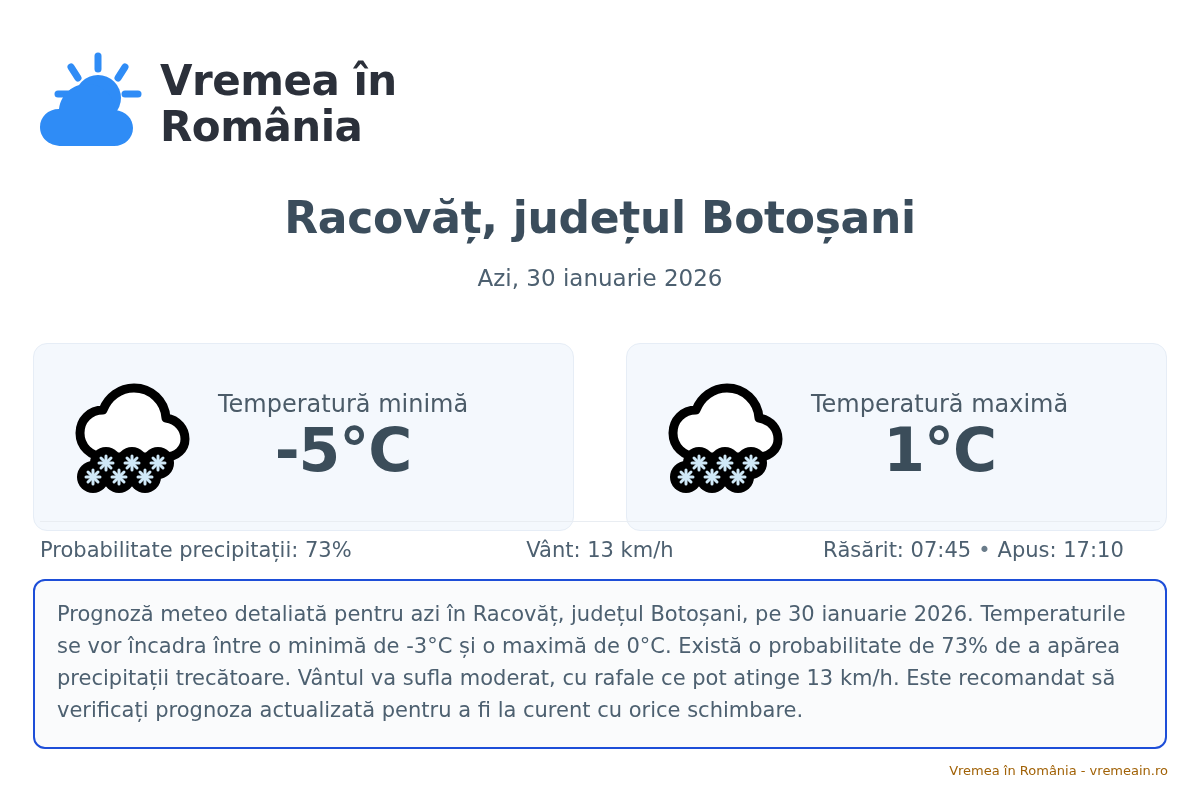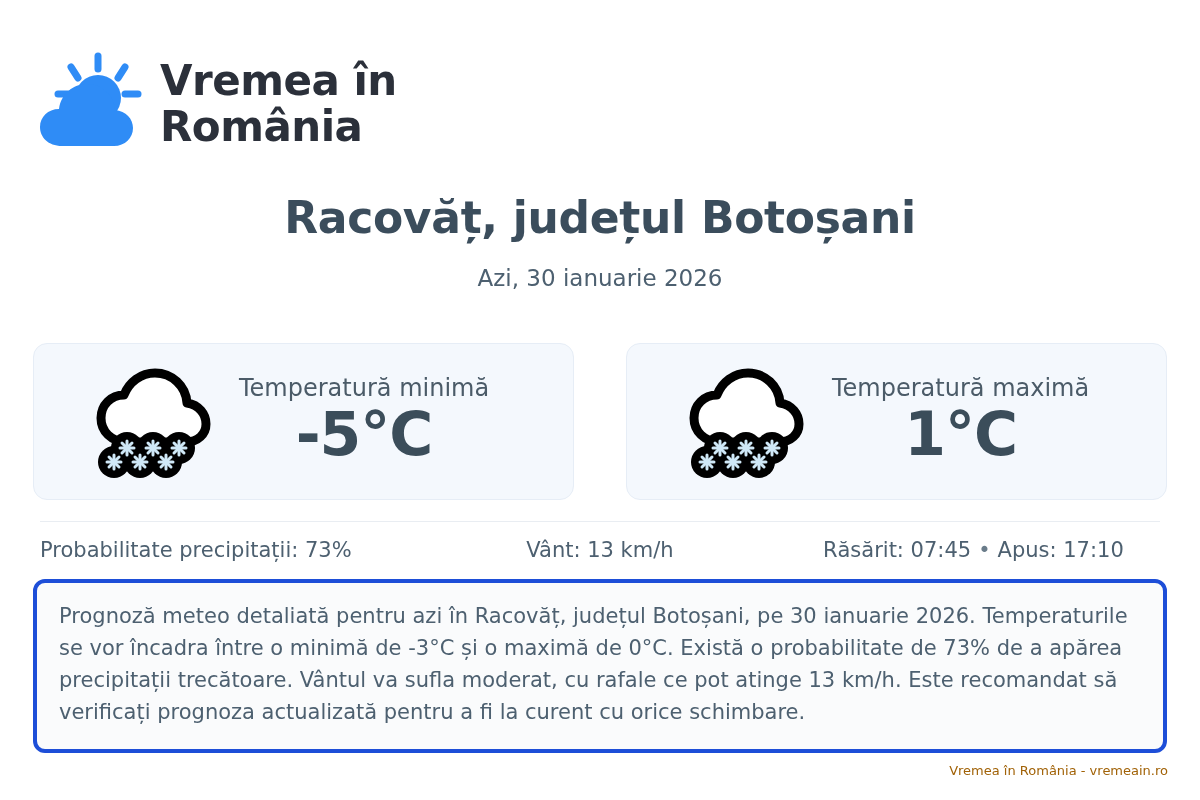--- a/index.html
+++ b/index.html
@@ -74,28 +74,28 @@
   .cards {
     position: absolute;
     left: 33px;
     top: 343px;
     width: 1134px;
     display: flex;
     gap: 52px;
   }
   .card {
     flex: 1 1 0;
-    height: 157px;
+    height: 188px;
     background: #f4f8fd;
     border: 1px solid #e6edf6;
     border-radius: 14px;
     box-sizing: border-box;
     display: flex;
     align-items: center;
-    padding-left: 59px;
+    padding-left: 38px;
     gap: 26px;
   }
   .card-icon {
     width: 120px;
     height: 112px;
     flex: none;
   }
   .card-body {
     display: flex;
     flex-direction: column;
@@ -142,21 +142,21 @@
   .stat-sep { padding: 0 7px; color: #6a7c8a; }
 
   
   .description {
     position: absolute;
     left: 33px;
     top: 579px;
     width: 1134px;
     box-sizing: border-box;
     background: #fafbfc;
-    border: 4px solid #1d4ed8;
+    border: 2px solid #1d4ed8;
     border-radius: 12px;
     padding: 18px 22px 20px 22px;
     font-size: 21px;
     line-height: 1.52;
     color: #4d6070;
   }
 
   
   .footer {
     position: absolute;

